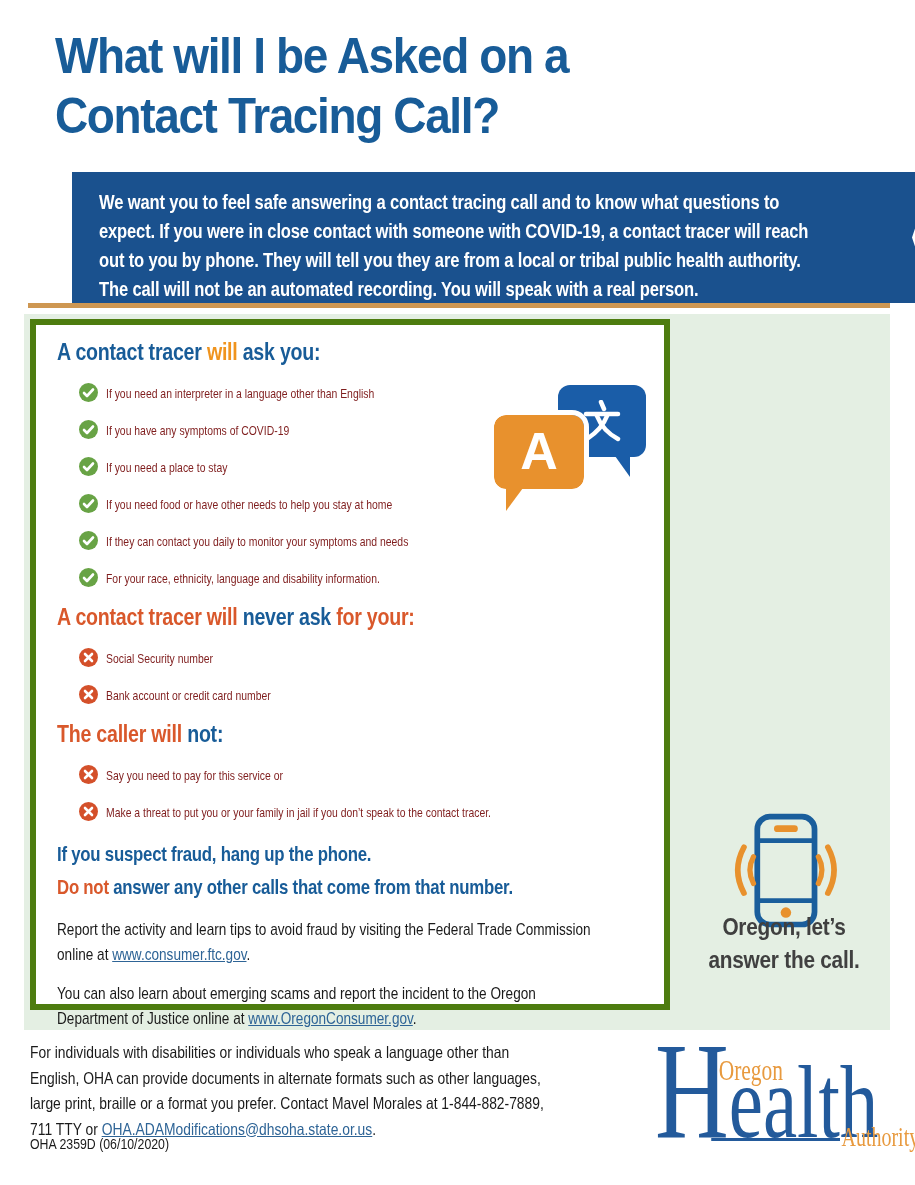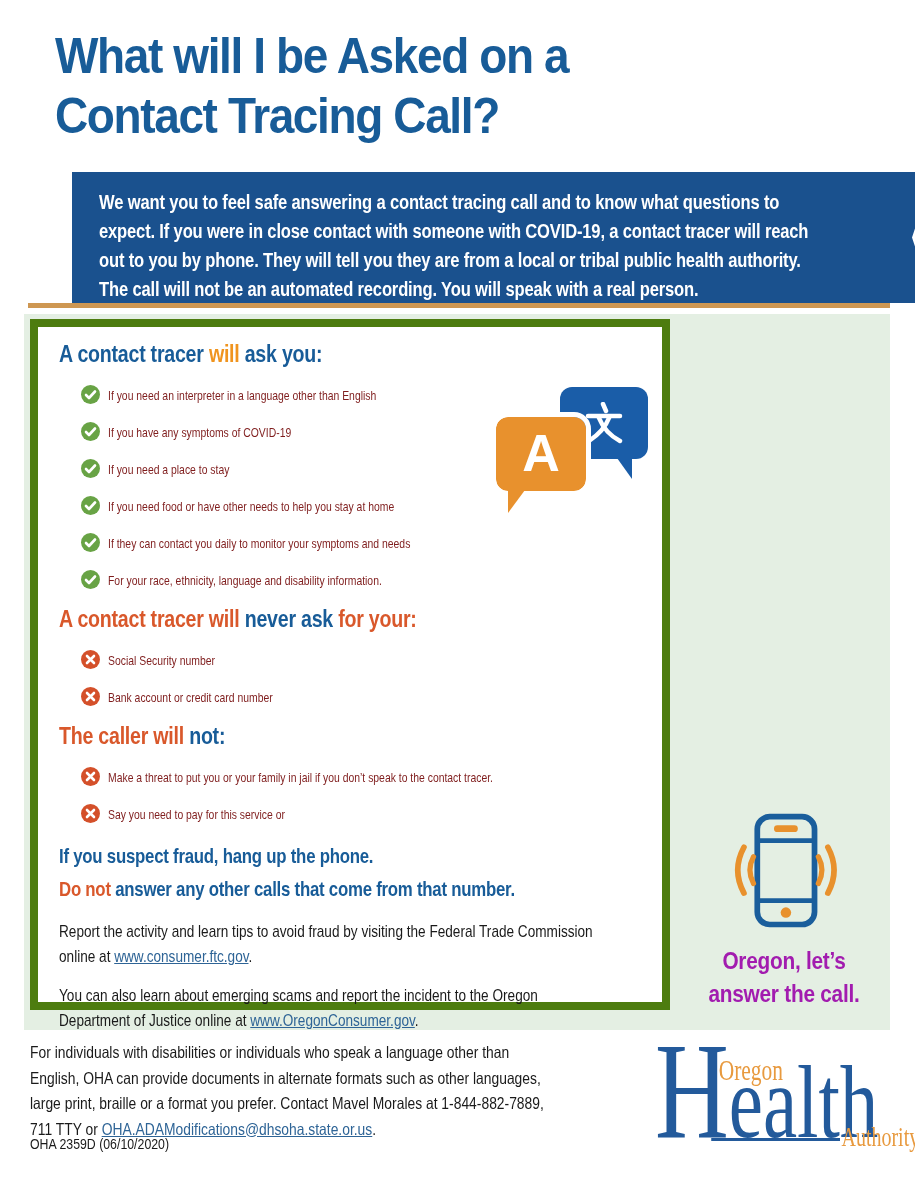--- a/index.html
+++ b/index.html
@@ -24,21 +24,21 @@
   .banner-text{
     position:absolute;left:27px;top:16px;width:960px;
     font-weight:bold;font-size:19.5px;line-height:29px;letter-spacing:-0.2px;
     white-space:pre-line;transform:scaleX(0.85);transform-origin:0 0;
   }
   .accent-rule{position:absolute;left:28px;top:303px;width:862px;height:5px;background:#CE9752;}
   
   .mint-panel{position:absolute;left:24px;top:314px;width:866px;height:716px;background:#E4EFE3;}
   .card{
     position:absolute;left:30px;top:319px;width:640px;height:691px;
-    background:#ffffff;border:8px solid #4d7c0f;box-sizing:border-box;
+    background:#ffffff;border:6px solid #4d7c0f;box-sizing:border-box;
     padding:6px 0 0 21px;
   }
   .card h2{
     margin:6px 0 9px 0;font-size:24.5px;line-height:30px;font-weight:bold;
     letter-spacing:-0.3px;white-space:nowrap;transform:scaleX(0.8);transform-origin:0 0;
   }
   .c-blue{color:#185C98;}
   .c-gold{color:#F0941E;}
   .c-red{color:#D9582B;}
   ul.bullet-list{list-style:none;margin:4px 0 0 0;padding:0 0 0 22px;}
@@ -77,22 +77,22 @@
     border-right:17px solid transparent;border-top:23px solid #E8912D;
   }
   .bubble-a .letter{
     position:absolute;left:0;right:0;top:8px;text-align:center;
     color:#fff;font-weight:bold;font-size:52px;line-height:56px;
   }
   
   .right-panel{position:absolute;left:678px;top:319px;width:212px;height:711px;}
   .phone-wrap{position:absolute;left:50%;top:492px;transform:translateX(-50%);}
   .tagline{
-    position:absolute;left:0;right:0;top:625px;text-align:center;
-    font-size:24.5px;line-height:33px;font-weight:bold;color:#a21caf;letter-spacing:-0.3px;
+    position:absolute;left:0;right:0;top:591px;text-align:center;
+    font-size:24.5px;line-height:33px;font-weight:bold;color:#404040;letter-spacing:-0.3px;
   }
   .tagline div{white-space:nowrap;transform:scaleX(0.85);transform-origin:50% 0;}
   
   .footer-text{
     position:absolute;left:30px;top:1040px;width:680px;
     font-size:16.5px;line-height:25.5px;color:#1A1A1A;
     white-space:pre-line;transform:scaleX(0.84);transform-origin:0 0;
   }
   .doc-number{
     position:absolute;left:30px;top:1136px;font-size:14px;color:#1A1A1A;
@@ -212,30 +212,30 @@
   <h2><span class="c-red">The caller will </span><span class="c-blue">not:</span></h2>
 
   <ul class="bullet-list">
     <li>
         <span class="bullet">
           <svg viewBox="0 0 19 19">
             <circle cx="9.5" cy="9.5" r="9.5" fill="#D4502A"></circle>
             <path d="M6 6 l7 7 M13 6 l-7 7" stroke="#fff" stroke-width="2.6" stroke-linecap="round"></path>
           </svg>
         </span>
+        <span class="li-text">Say you need to pay for this service or</span>
+      </li>
+    <li>
+        <span class="bullet">
+          <svg viewBox="0 0 19 19">
+            <circle cx="9.5" cy="9.5" r="9.5" fill="#D4502A"></circle>
+            <path d="M6 6 l7 7 M13 6 l-7 7" stroke="#fff" stroke-width="2.6" stroke-linecap="round"></path>
+          </svg>
+        </span>
         <span class="li-text">Make a threat to put you or your family in jail if you don’t speak to the contact tracer.</span>
-      </li>
-    <li>
-        <span class="bullet">
-          <svg viewBox="0 0 19 19">
-            <circle cx="9.5" cy="9.5" r="9.5" fill="#D4502A"></circle>
-            <path d="M6 6 l7 7 M13 6 l-7 7" stroke="#fff" stroke-width="2.6" stroke-linecap="round"></path>
-          </svg>
-        </span>
-        <span class="li-text">Say you need to pay for this service or</span>
       </li>
   </ul>
 
   <div class="fraud">
     <div class="c-blue">If you suspect fraud, hang up the phone.</div>
     <div><span class="c-red">Do not</span><span class="c-blue"> answer any other calls that come from that number.</span></div>
   </div>
 
   <p><span>Report the activity and learn tips to avoid fraud by visiting the Federal Trade Commission
 online at </span><a class="doc-link" href="#">www.consumer.ftc.gov</a><span>.</span></p>

